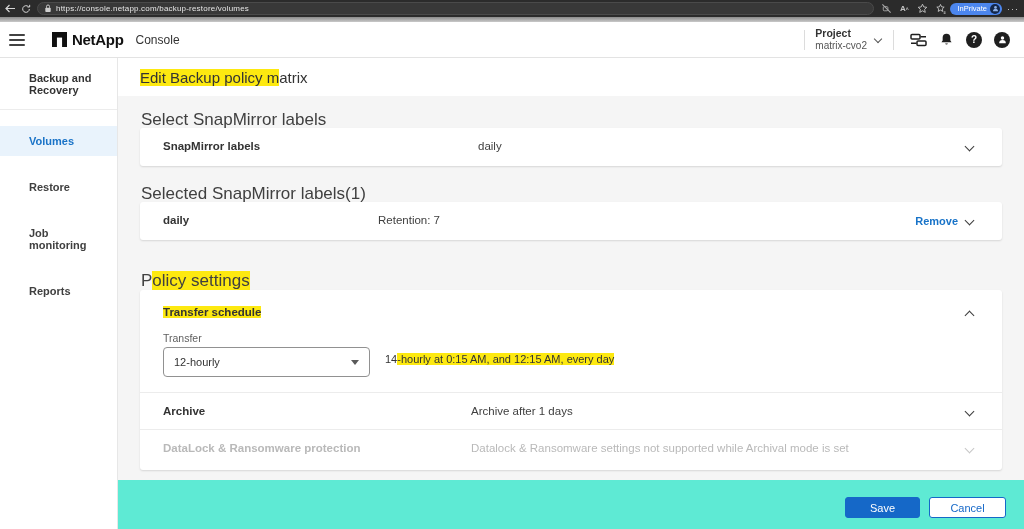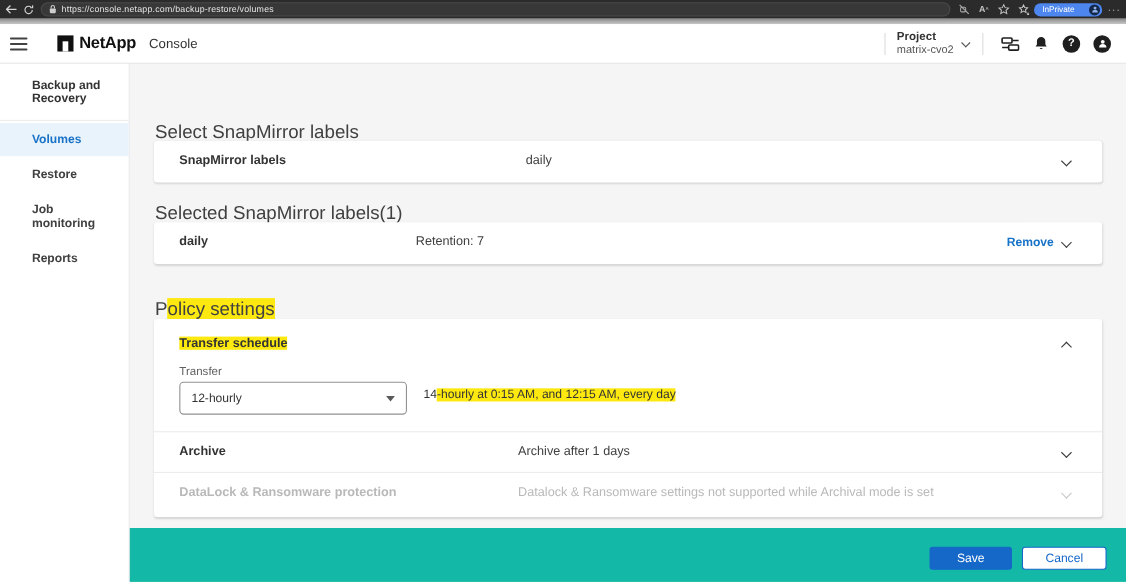--- a/index.html
+++ b/index.html
@@ -9,21 +9,21 @@
 
   
   .topbar { position:absolute; left:0; top:0; width:1024px; height:17px; background:#2b2b2b;
             display:flex; align-items:center; }
   .tb-icon { width:16px; height:13px; display:flex; align-items:center; justify-content:center; flex:0 0 auto; }
   .url-pill { height:13px; margin-left:3px; width:844px; background:#383838; border:1px solid #4a4a4a;
               border-radius:7px; display:flex; align-items:center; padding:0 6px; overflow:hidden; }
   .url-text { color:#e6e6e6; font-size:8px; white-space:nowrap; margin-left:4px; letter-spacing:.2px; }
   .tb-right { display:flex; align-items:center; margin-left:4px; gap:2px; }
   .inprivate { height:12px; background:#4c86ee; border-radius:7px; color:#fff; font-size:7.5px;
-               display:flex; align-items:center; padding:0 2px 0 7px; gap:13px; }
+               display:flex; align-items:center; padding:0 2px 0 7px; gap:3px; }
   .ip-avatar { width:10px; height:10px; border-radius:50%; background:#14284b; display:flex; align-items:center; justify-content:center; }
   .dots { color:#cfcfcf; font-size:9px; padding:0 5px 0 3px; letter-spacing:1px; }
   .chrome-strip { position:absolute; left:0; top:17px; width:1024px; height:5px;
                   background:linear-gradient(#8b8b8b,#c9c9c9); }
 
   
   .appbar { position:absolute; left:0; top:22px; width:1024px; height:36px; background:#fff;
             border-bottom:1px solid #e3e3e3; display:flex; align-items:center; }
   .hamburger { width:16px; height:12px; margin-left:9px; display:flex; flex-direction:column; justify-content:space-between; cursor:pointer; }
   .hamburger i { display:block; height:2px; background:#424242; border-radius:1px; }
@@ -40,29 +40,29 @@
   .vdiv { width:1px; height:20px; background:#dcdcdc; }
   .hicon { width:28px; height:28px; display:flex; align-items:center; justify-content:center; cursor:pointer; }
   .circle-ic { width:16px; height:16px; border-radius:50%; background:#1f1f1f; color:#fff; font-size:10px; font-weight:bold;
                display:flex; align-items:center; justify-content:center; }
   .appbar-right .pad-r { margin-right:8px; }
 
   
   .page-body { position:absolute; left:0; top:58px; width:889px; height:471px; }
   .sidebar { position:absolute; left:0; top:0; width:118px; height:471px; background:#fff; border-right:1px solid #e7e7e7; }
   .sb-header { font-size:11px; font-weight:bold; color:#333; padding:14px 8px 13px 29px; border-bottom:1px solid #ececec; }
-  .sb-item { font-size:11px; font-weight:600; color:#404040; padding:9px 8px 9px 29px; margin-top:2px; cursor:pointer; }
+  .sb-item { font-size:11px; font-weight:600; color:#404040; padding:9px 8px 9px 29px; margin-top:16px; cursor:pointer; }
   .sb-item.active { color:#1a73c7; background:#e9f3fc; }
 
   .main { position:absolute; left:118px; top:0; width:906px; height:471px; background:#f5f5f5; }
   .titlebar { position:absolute; left:0; top:0; width:906px; height:38px; background:#fff; display:flex; align-items:center; padding-left:22px; }
   .page-title { font-size:15px; color:#333; }
   .hl { background:#fde910; }
   .content { position:absolute; left:0; top:38px; width:906px; height:384px; }
-  .footer { position:absolute; left:0; top:422px; width:906px; height:49px; background:#14b8a6; }
+  .footer { position:absolute; left:0; top:422px; width:906px; height:49px; background:#5eead4; }
 
   .sec-label { position:absolute; left:23px; font-size:17px; color:#404040; }
   .card { position:absolute; left:22px; width:862px; background:#fff; border-radius:3px;
           box-shadow:0 1px 2px rgba(0,0,0,.13); }
   .row-label { font-size:11.5px; font-weight:bold; color:#333; }
   .row-value { font-size:11.5px; color:#404040; }
   .chev-btn { position:absolute; width:12px; height:12px; cursor:pointer; }
   .chev-btn i { display:block; width:7px; height:7px; border-right:1.7px solid #3c3c3c; border-bottom:1.7px solid #3c3c3c; }
   .chev-down i { transform:rotate(45deg); margin:1px 0 0 2px; }
   .chev-up i { transform:rotate(-135deg); margin:4px 0 0 2px; }
@@ -201,20 +201,23 @@
     <aside class="sidebar">
       <div class="sb-header">Backup and Recovery</div>
       <div class="sb-item active">Volumes</div>
       <div class="sb-item">Restore</div>
       <div class="sb-item">Job monitoring</div>
       <div class="sb-item">Reports</div>
     </aside>
 
     <div class="main">
 
+      <div class="titlebar">
+        <span class="page-title"><span class="hl">Edit Backup policy m</span><span>atrix</span></span>
+      </div>
 
       <div class="content">
 
         <div class="sec-label" style="top:14px">Select SnapMirror labels</div>
 
         <div class="card" style="top:32px; height:38px">
           <span class="row-label" style="position:absolute; left:23px; top:12px">SnapMirror labels</span>
           <span class="row-value" style="position:absolute; left:338px; top:12px">daily</span>
           <span class="chev-btn chev-down" style="right:26px; top:14px">
               <i></i>

